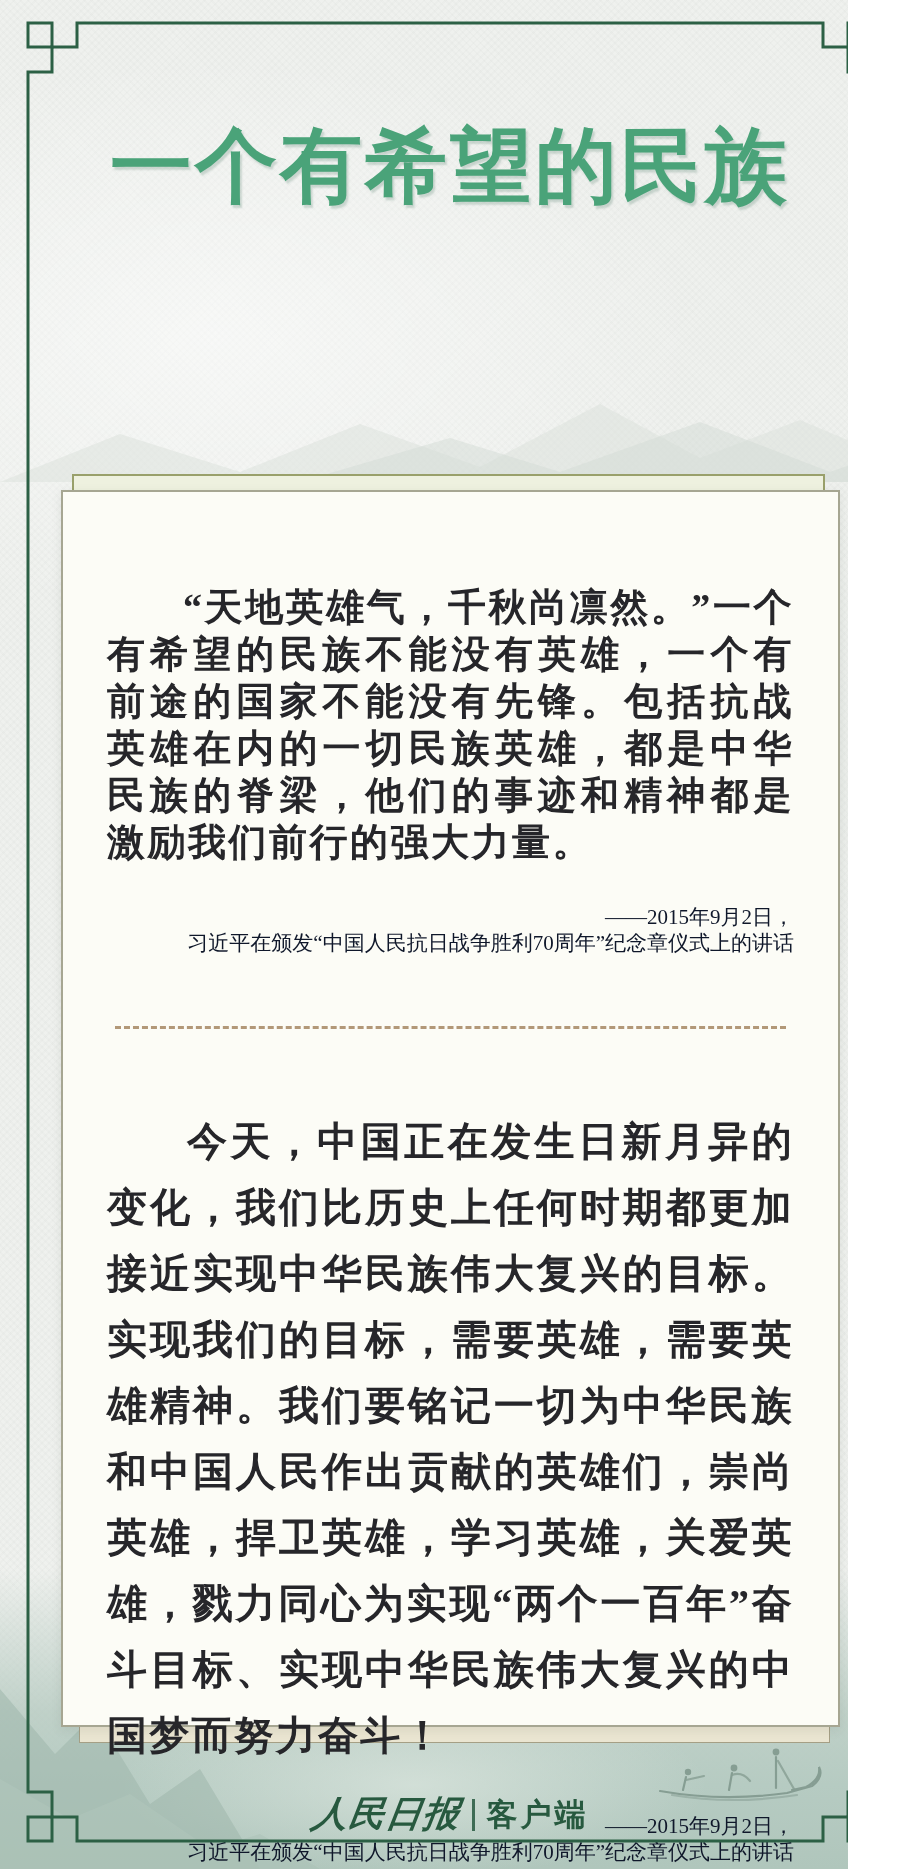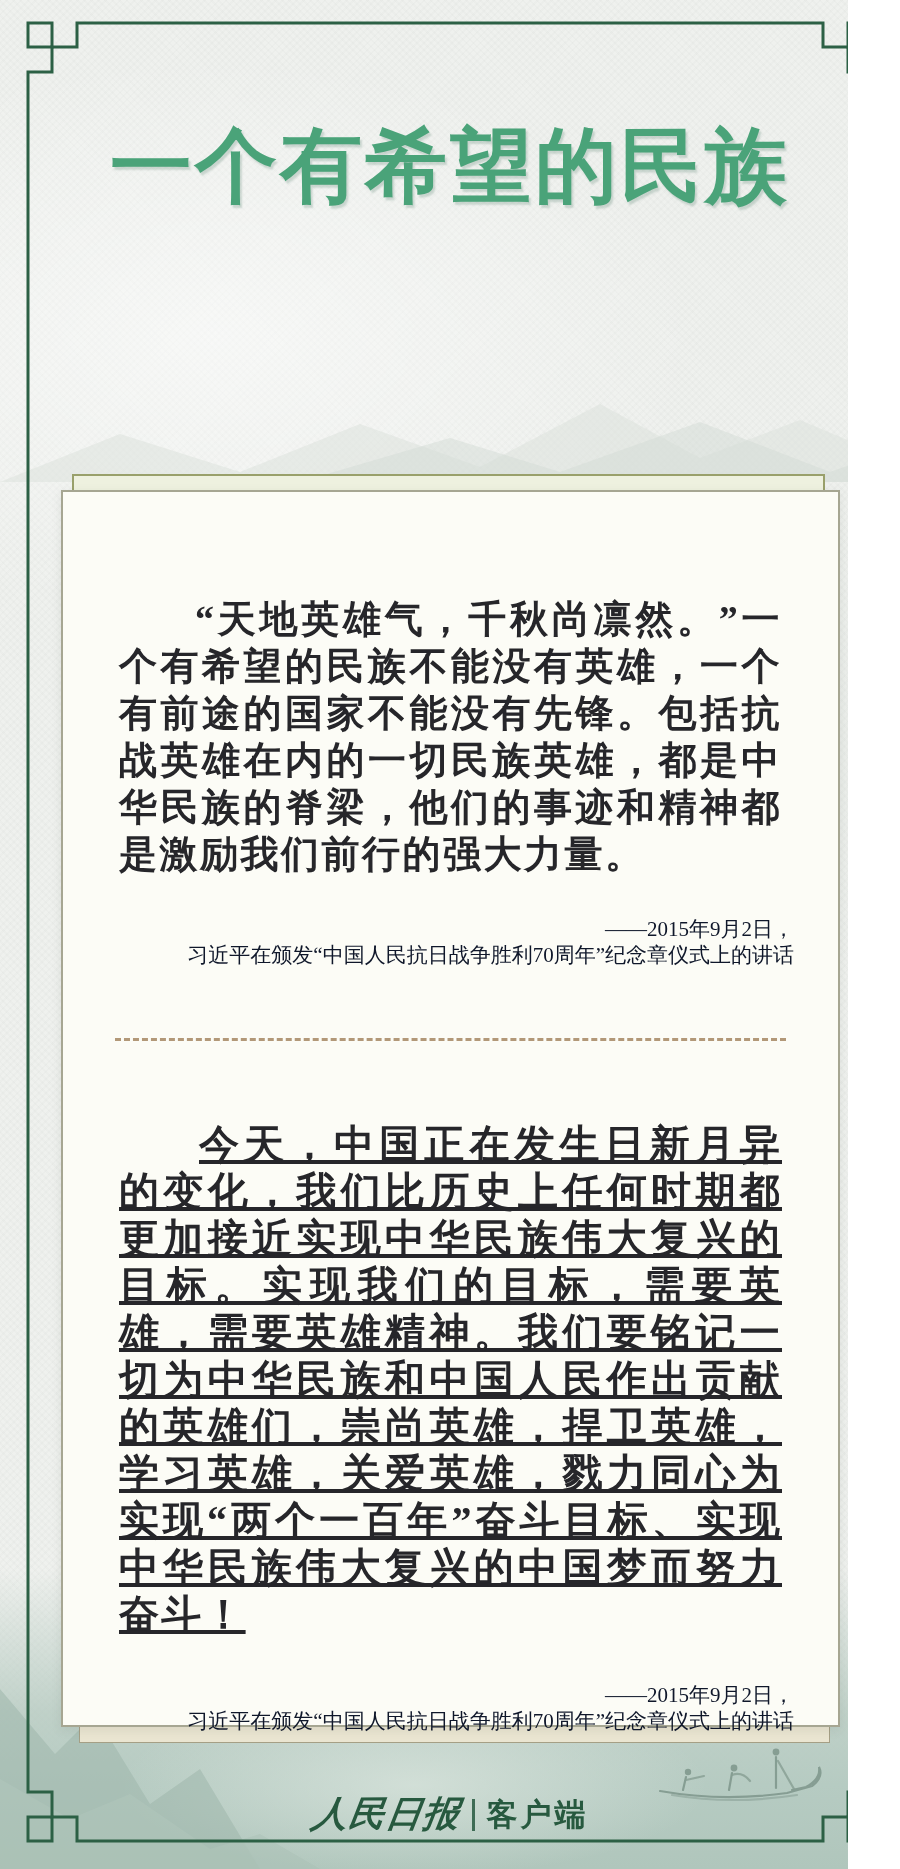--- a/index.html
+++ b/index.html
@@ -39,24 +39,24 @@
     background:#fcfcf6;border:2px solid #a6a692;box-sizing:border-box;
     padding:92px 44px 0 44px;z-index:4;
     box-shadow:0 3px 10px rgba(70,80,70,0.10);
   }
   .quote-text{
     font-family:"Liberation Serif","DejaVu Serif",serif;
     font-weight:700;
     color:#26262a;
     text-align:justify;
     text-indent:2em;
-    margin:12px;
+    margin:0;
   }
   .quote-1{font-size:38px;line-height:47px;letter-spacing:2.5px;}
-  .quote-2{font-size:40px;line-height:47px;letter-spacing:2.2px;margin-top:80px;text-decoration:underline;}
+  .quote-2{font-size:40px;line-height:66px;letter-spacing:2.2px;margin-top:80px;}
   .attribution{
     font-family:"Liberation Serif","DejaVu Serif",serif;
     color:#0f172a;
     font-size:21px;line-height:26px;
     text-align:right;
     margin-top:38px;
   }
   .attribution.second{margin-top:44px;}
   .attribution .attr-line{display:block;}
   .section-divider{

